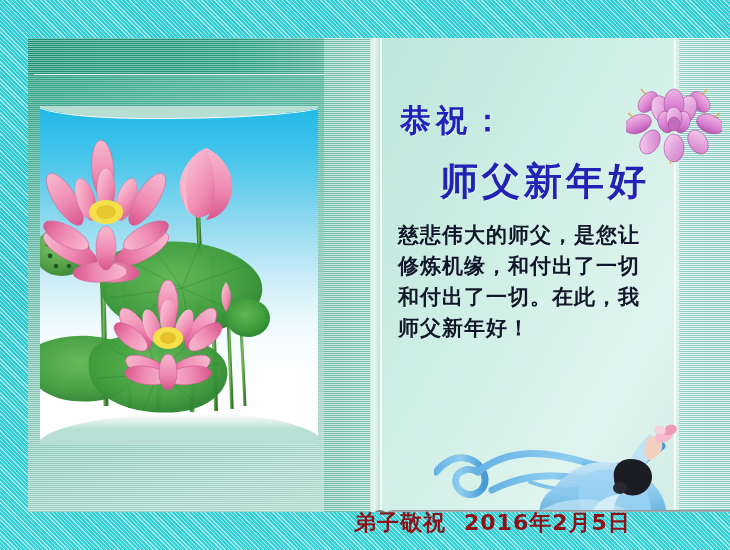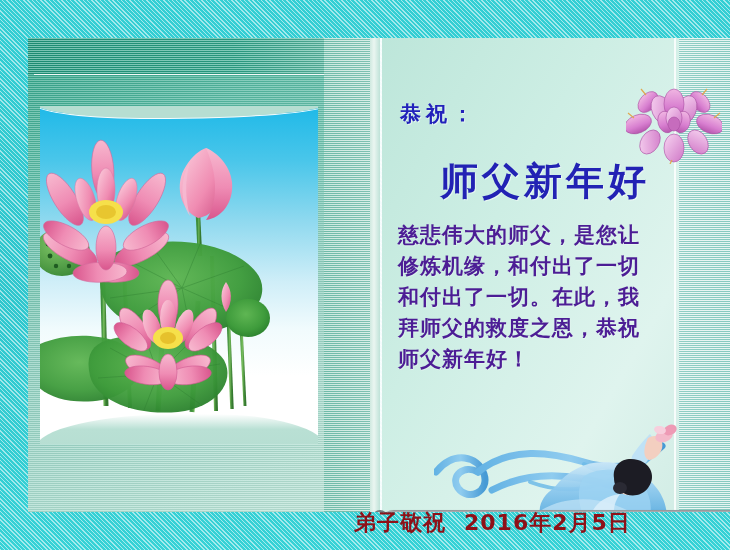--- a/index.html
+++ b/index.html
@@ -113,33 +113,33 @@
     position:absolute;left:-4px;bottom:-4px;width:290px;height:34px;
     background:linear-gradient(180deg,rgba(182,222,210,.0),#b9e0d4 45%,#b6ded2);
     border-radius:50% 40% 0 0/100% 100% 0 0;
   }
   .svg-abs{position:absolute;left:0;top:0;}
 
   
   #greeting{
     position:absolute;left:372px;top:62px;
     font-family:"DejaVu Sans","Liberation Sans",sans-serif;
-    font-size:21px;font-weight:bold;color:#2222bb;letter-spacing:5px;
+    font-size:31px;font-weight:bold;color:#2222bb;letter-spacing:5px;
     text-shadow:1px 1px 0 rgba(255,255,255,.55);
   }
   #title{
     position:absolute;left:412px;top:118px;
     font-size:38px;font-weight:bold;color:#2222b4;letter-spacing:4px;
     text-shadow:1px 1px 0 rgba(255,255,255,.5);
   }
 
   
   #body-text{
     position:absolute;left:370px;top:182px;width:300px;
-    font-size:21px;font-weight:bold;color:#4c1d95;
+    font-size:21px;font-weight:bold;color:#0f172a;
     line-height:31px;letter-spacing:1px;
     text-shadow:0.5px 0.5px 0 rgba(255,255,255,.35);
   }
   #body-text div{white-space:nowrap;}
 
   
   #apsara{position:absolute;left:406px;top:378px;width:280px;height:110px;}
 
   
   #deco-lotus{position:absolute;left:598px;top:42px;width:96px;height:84px;}
@@ -375,21 +375,20 @@
     </svg>
 
     <div id="greeting">恭祝：</div>
 
     <div id="title">师父新年好</div>
 
     <div id="body-text">
       <div>慈悲伟大的师父，是您让</div>
       <div>修炼机缘，和付出了一切</div>
       <div>和付出了一切。在此，我</div>
-      <div>拜师父的救度之恩，恭祝</div>
       <div>师父新年好！</div>
     </div>
 
     <svg id="apsara" viewBox="0 0 280 110">
       <defs>
         <linearGradient id="robeG" x1="0" y1="0" x2="0" y2="1">
           <stop offset="0%" stop-color="#cfe9f8"></stop>
           <stop offset="45%" stop-color="#8cc8ee"></stop>
           <stop offset="100%" stop-color="#4fa6dd"></stop>
         </linearGradient>

